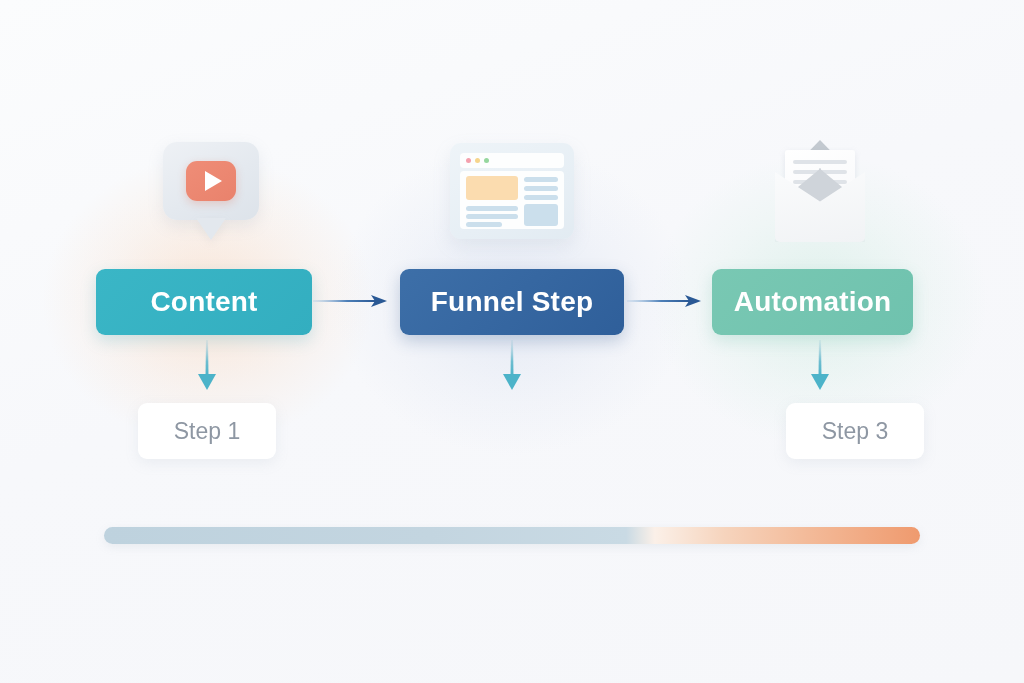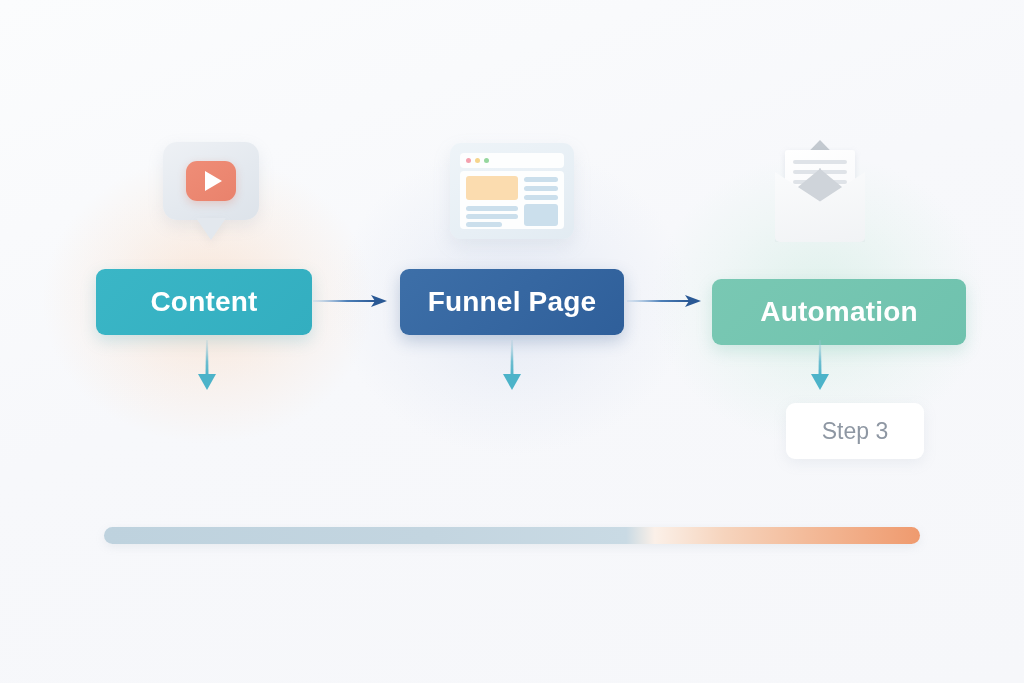--- a/index.html
+++ b/index.html
@@ -234,24 +234,23 @@
     box-shadow: 0 6px 16px rgba(50, 160, 180, 0.22);
   }
   .stage-box.b2 {
     left: 400px;
     width: 224px;
     background: linear-gradient(135deg, #3d6fa8 0%, #2f5f9a 100%);
     box-shadow: 0 6px 16px rgba(45, 85, 140, 0.25);
   }
   .stage-box.b3 {
     left: 712px;
-    width: 254px;
+    width: 201px;
     background: linear-gradient(135deg, #79c8b3 0%, #6fc2ae 100%);
     box-shadow: 0 6px 16px rgba(90, 180, 160, 0.22);
-    margin-top: 10px;
   }
 
   
   .h-arrow {
     position: absolute;
     top: 293px;
     width: 80px;
     height: 16px;
   }
   .h-arrow.a1 { left: 313px; }
@@ -343,21 +342,21 @@
     <div class="letter-line l4"></div>
     <div class="env-left"></div>
     <div class="env-right"></div>
     <div class="env-front"></div>
   </div>
 
   <div class="stage-box b1">
     <span>Content</span>
   </div>
   <div class="stage-box b2">
-    <span>Funnel Page</span>
+    <span>Funnel Step</span>
   </div>
   <div class="stage-box b3">
     <span>Automation</span>
   </div>
 
   <svg class="h-arrow a1" viewBox="0 0 80 16">
     <defs>
       <linearGradient id="hg1" x1="0" y1="0" x2="1" y2="0">
         <stop offset="0%" stop-color="#9fc2e2" stop-opacity="0.25"></stop>
         <stop offset="55%" stop-color="#4d7fb8"></stop>
@@ -409,19 +408,22 @@
       <linearGradient id="vg3" x1="0" y1="0" x2="0" y2="1">
         <stop offset="0%" stop-color="#9ec9d8" stop-opacity="0.2"></stop>
         <stop offset="60%" stop-color="#6dbdd0"></stop>
         <stop offset="100%" stop-color="#4cb3c9"></stop>
       </linearGradient>
     </defs>
     <path d="M11 0 L13 0 L13.5 36 L10.5 36 Z" fill="url(#vg3)"></path>
     <path d="M3 34 L21 34 L12 50 Z" fill="#4cb3c9"></path>
   </svg>
 
+  <div class="step-card s1">
+    <span>Step 1</span>
+  </div>
   <div class="step-card s3">
     <span>Step 3</span>
   </div>
 
   <div class="progress-track"></div>
 
 </div>
 
 </body></html>

